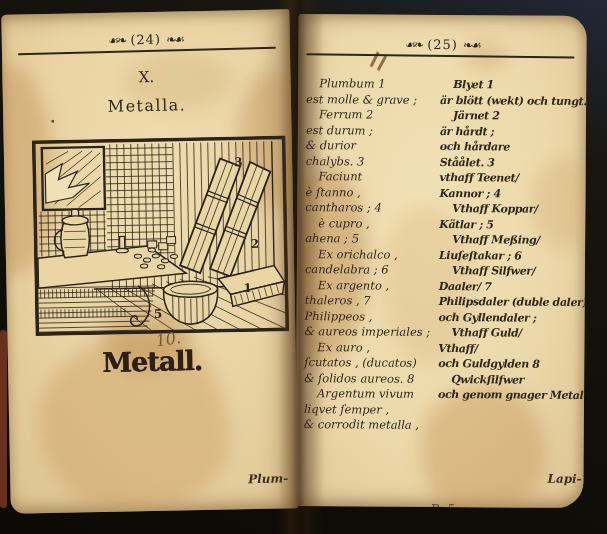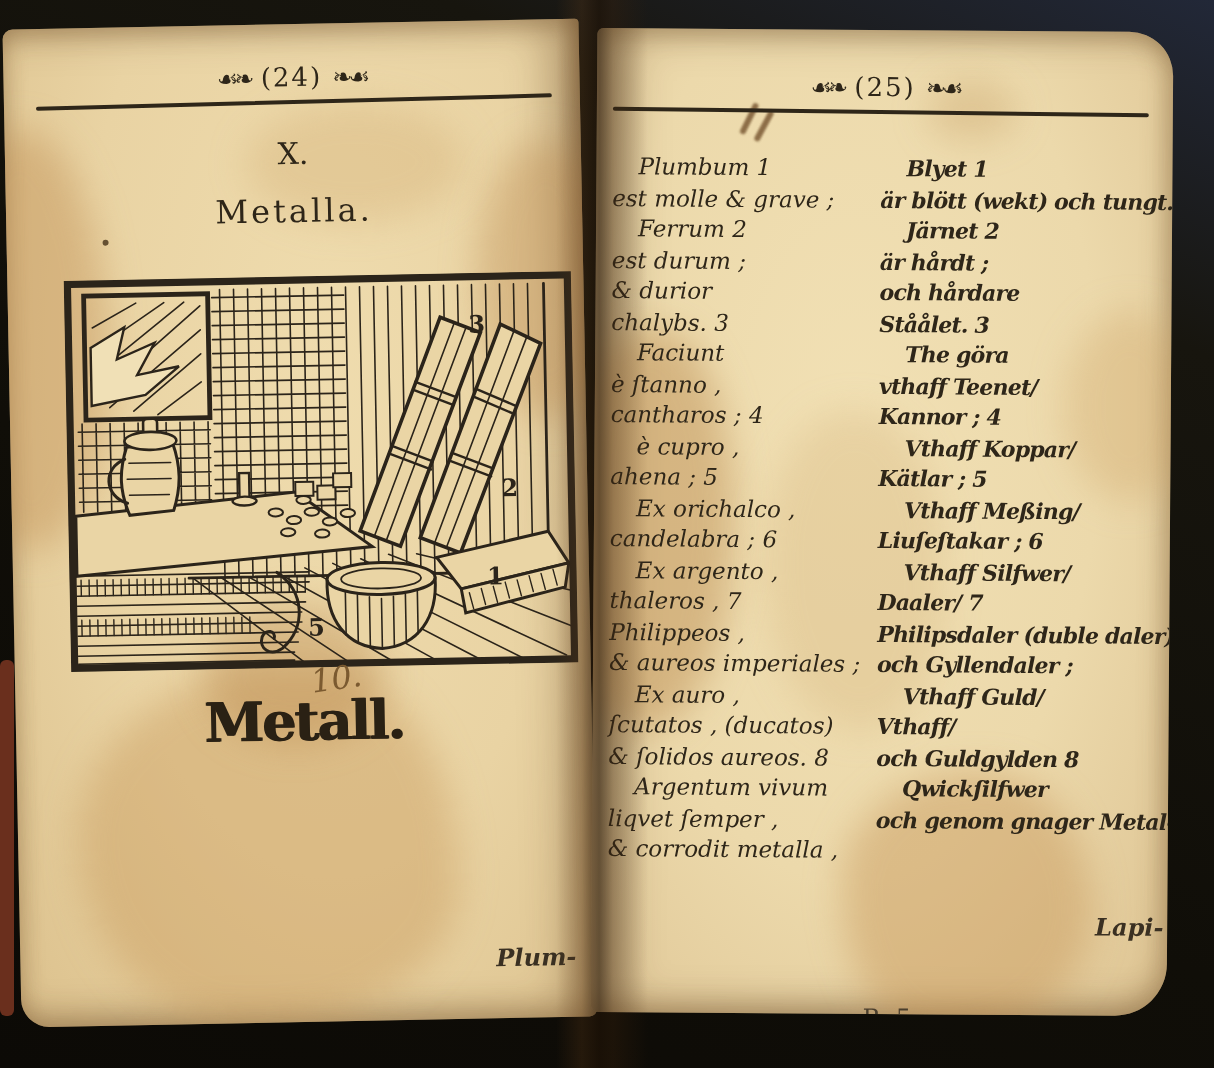--- a/index.html
+++ b/index.html
@@ -217,35 +217,34 @@
       <div class="tline ">liqvet ſemper ,</div>
       <div class="tline ">&amp; corrodit metalla ,</div>
     </div>
   <div class="col col-sv">
       <div class="tline ind">Blyet 1</div>
       <div class="tline ">är blött (wekt) och tungt.</div>
       <div class="tline ind">Järnet 2</div>
       <div class="tline ">är hårdt ;</div>
       <div class="tline ">och hårdare</div>
       <div class="tline ">Ståålet. 3</div>
-      <div class="tline ind">The göra</div>
       <div class="tline ">vthaff Teenet/</div>
       <div class="tline ">Kannor ; 4</div>
       <div class="tline ind">Vthaff Koppar/</div>
       <div class="tline ">Kätlar ; 5</div>
       <div class="tline ind">Vthaff Meßing/</div>
       <div class="tline ">Liuſeſtakar ; 6</div>
       <div class="tline ind">Vthaff Silfwer/</div>
       <div class="tline ">Daaler/ 7</div>
       <div class="tline ">Philipsdaler (duble daler)</div>
       <div class="tline ">och Gyllendaler ;</div>
       <div class="tline ind">Vthaff Guld/</div>
       <div class="tline ">Vthaff/</div>
       <div class="tline ">och Guldgylden 8</div>
       <div class="tline ind">Qwickſilfwer</div>
       <div class="tline ">och genom gnager Metal-</div>
     </div>
 
   <div class="sig" style="left:136px;top:458px;margin-top:29px;">B 5</div>
-  <div class="catchword" style="left:252px;top:441px;">Lapi-</div>
+  <div class="catchword" style="left:252px;top:456px;">Lapi-</div>
 </div>
 
 <div class="gutter"></div>
 
 </body></html>

